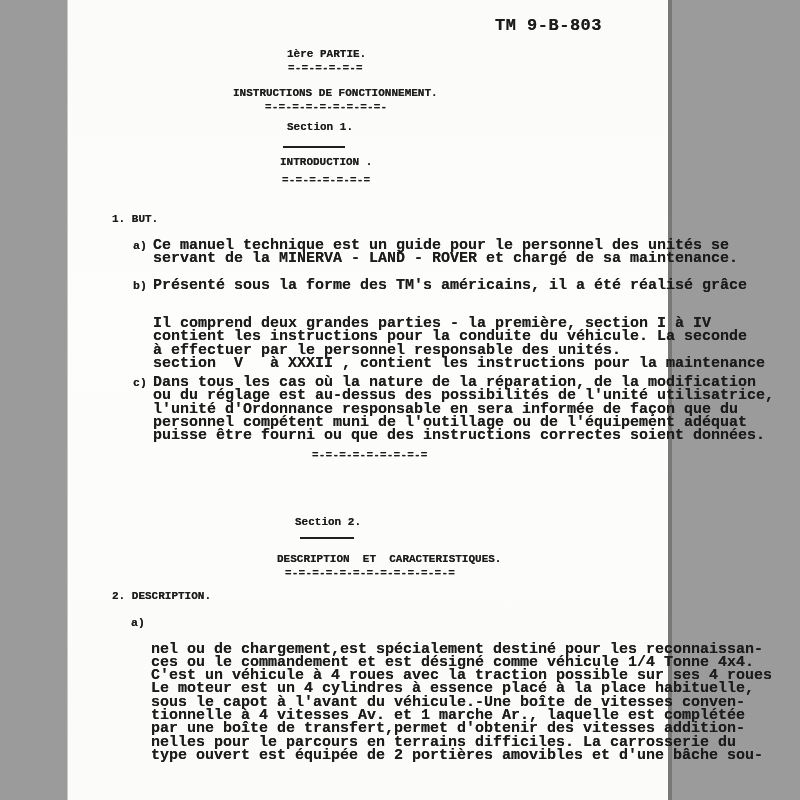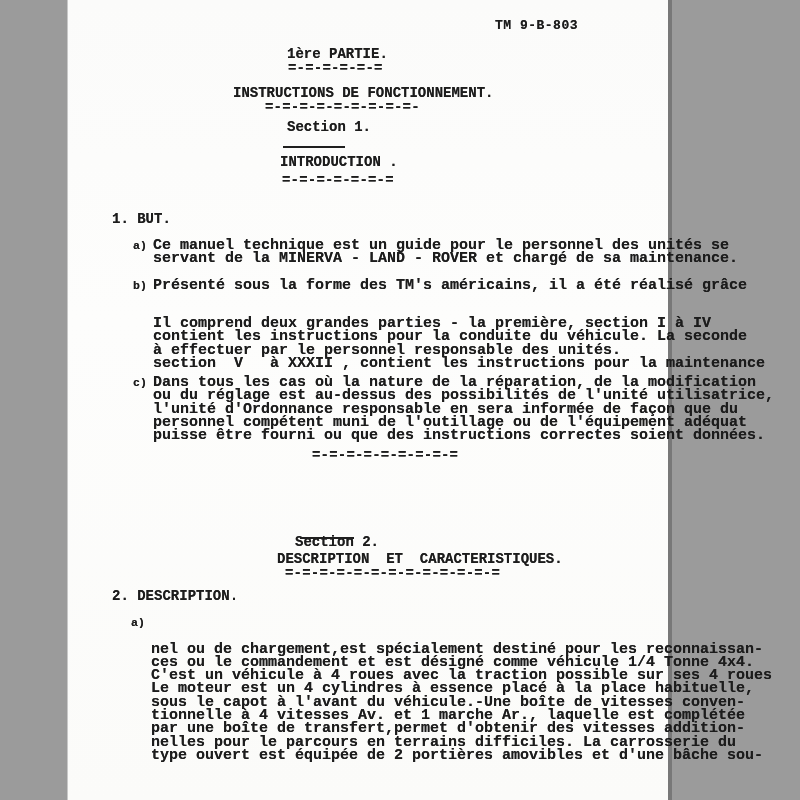--- a/index.html
+++ b/index.html
@@ -23,27 +23,27 @@
     top: 0;
     width: 601px;
     height: 800px;
     background: linear-gradient(180deg, #fbfbfa 0%, #fdfdfc 40%, #fbfbf9 100%);
     border-right: 4px solid #787878;
     box-shadow: inset 1px 0 0 #c8c8c8;
   }
   .t {
     position: absolute;
     color: #1c1c1c;
-    font-size: 14px;
+    font-size: 11px;
     font-weight: 700;
     line-height: 13.3px;
     white-space: pre;
     text-shadow: 0 0 0.5px rgba(25,25,25,0.75);
   }
-  .docnum { font-size: 13px; letter-spacing: 0.5px; }
+  .docnum { font-size: 17px; letter-spacing: 0.5px; }
   .sep { letter-spacing: 0.2px; }
   .rule {
     position: absolute;
     height: 0;
     border-top: 2px solid #1f1f1f;
   }
   .para { position: absolute; }
   .plabel {
     position: absolute;
     left: 0;
@@ -107,21 +107,21 @@
       <div class="ptext"><div class="tline">Il comprend deux grandes parties - la première, section I à IV</div><div class="tline">contient les instructions pour la conduite du véhicule. La seconde</div><div class="tline">à effectuer par le personnel responsable des unités.</div><div class="tline">section  V   à XXXII , contient les instructions pour la maintenance</div></div>
     </div>
 
     <div class="para" style="left:66px; top:376px;">
       <span class="plabel">c)</span>
       <div class="ptext"><div class="tline">Dans tous les cas où la nature de la réparation, de la modification</div><div class="tline">ou du réglage est au-dessus des possibilités de l'unité utilisatrice,</div><div class="tline">l'unité d'Ordonnance responsable en sera informée de façon que du</div><div class="tline">personnel compétent muni de l'outillage ou de l'équipement adéquat</div><div class="tline">puisse être fourni ou que des instructions correctes soient données.</div></div>
     </div>
 
     <div class="t sep" style="left:245px; top:449px;">=-=-=-=-=-=-=-=-=</div>
 
-    <div class="t" style="left:228px; top:516px;margin-top:20px;">Section 2.</div>
+    <div class="t" style="left:228px; top:516px;">Section 2.</div>
     <div class="rule" style="left:233px; top:537px; width:54px;"></div>
 
     <div class="t" style="left:210px; top:553px;">DESCRIPTION  ET  CARACTERISTIQUES.</div>
     <div class="t sep" style="left:218px; top:567px;">=-=-=-=-=-=-=-=-=-=-=-=-=</div>
 
     <div class="t" style="left:45px; top:590px;"><span>2.</span><span> </span><span>DESCRIPTION.</span></div>
 
     <div class="para" style="left:64px; top:616px;">
       <span class="plabel">a)</span>
       <div class="ptext">

